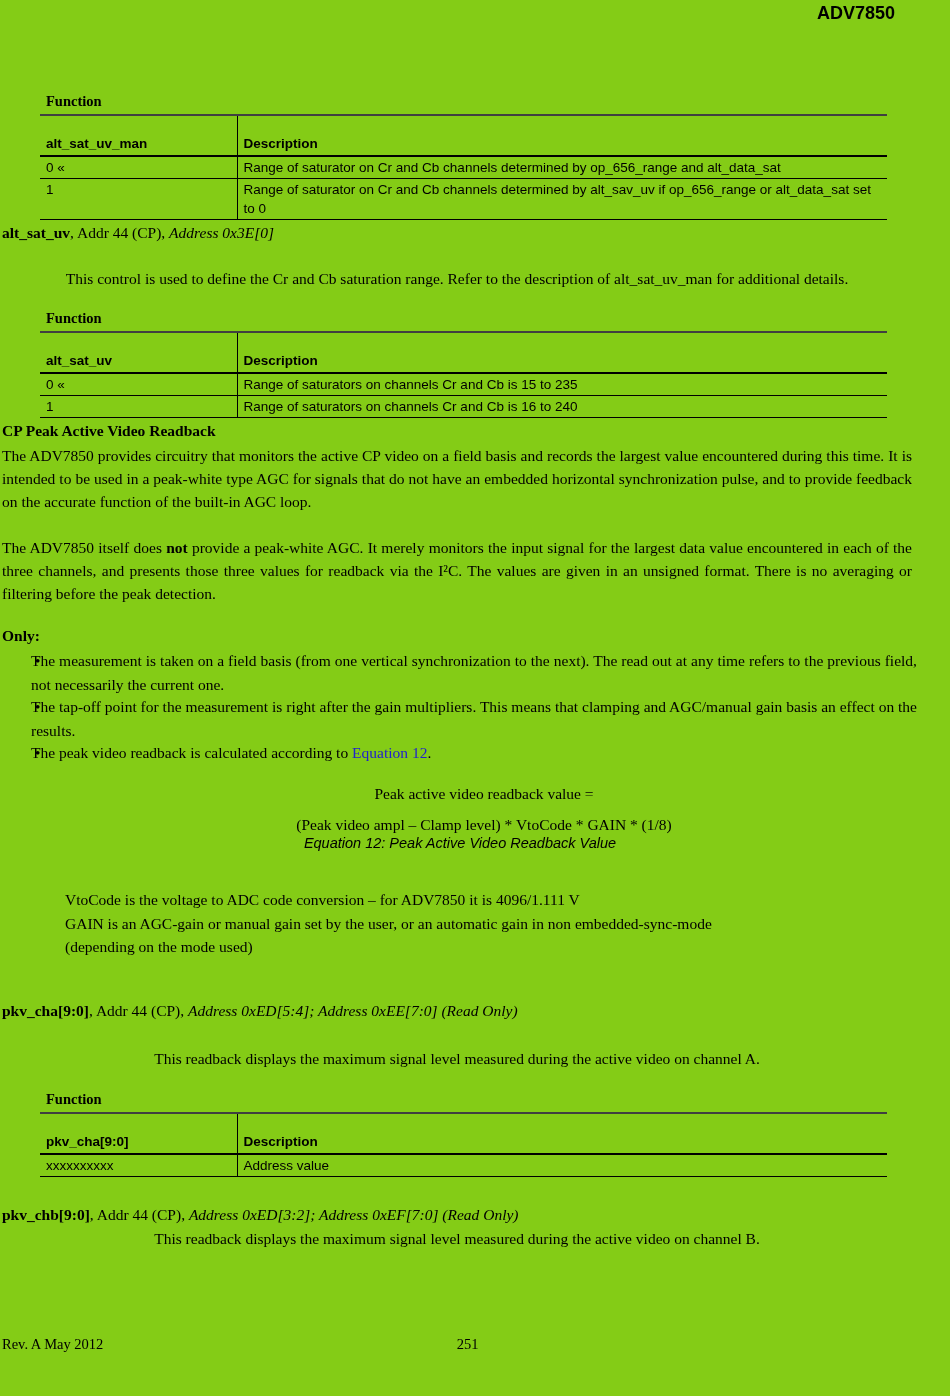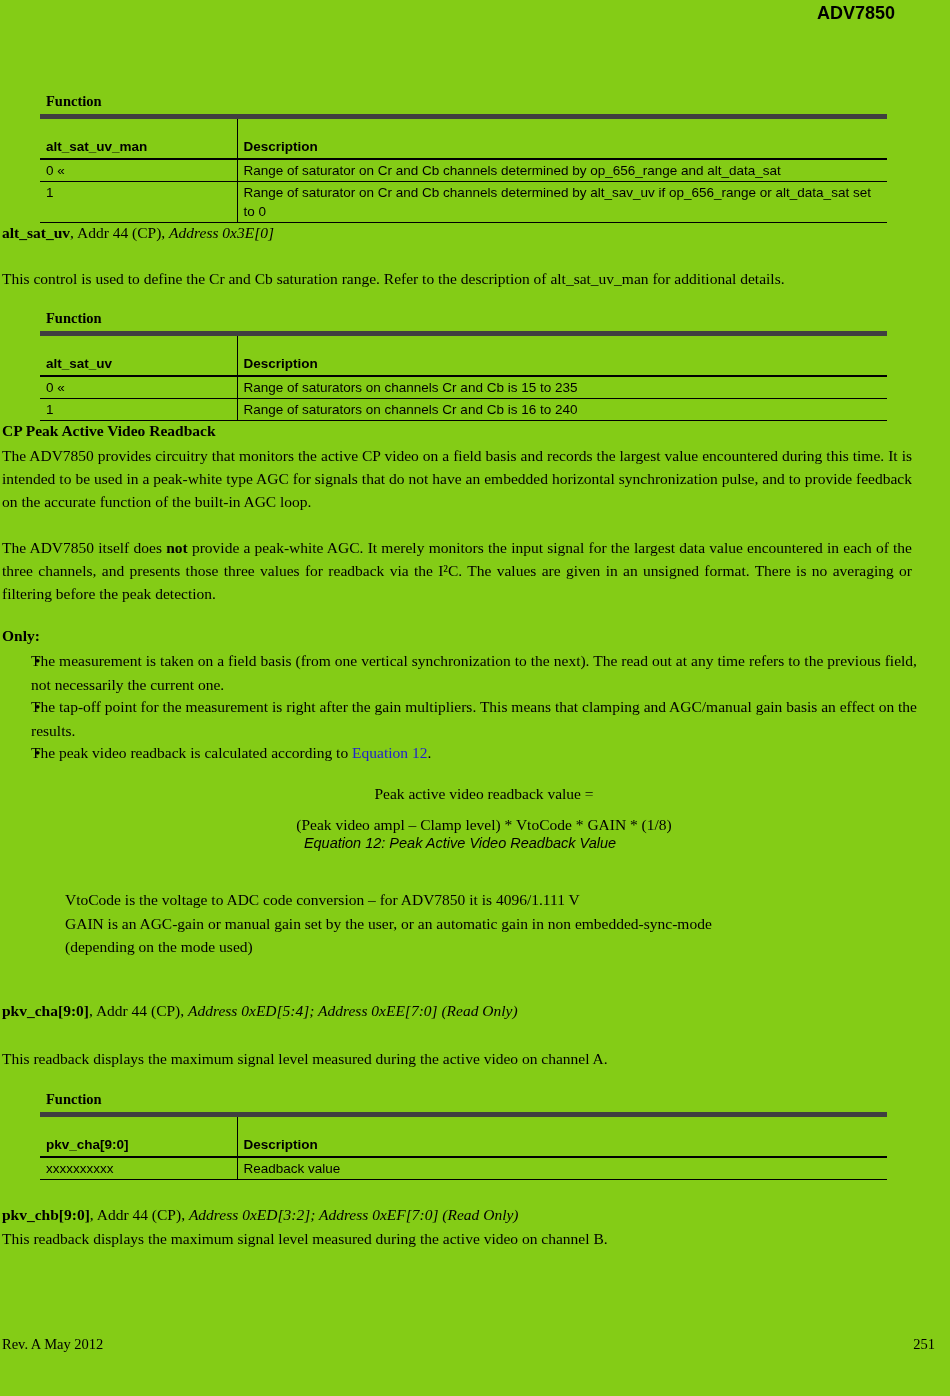--- a/index.html
+++ b/index.html
@@ -26,21 +26,21 @@
   }
 
   
   .body-text {
     left: 2px;
     width: 910px;
     font-size: 15.5px;
     line-height: 23px;
     text-align: justify;
   }
-  .single-line { text-align: left; }
+  .single-line { text-align: center; }
 
   
   .reg-heading {
     left: 2px;
     width: 910px;
     font-size: 15.5px;
   }
   .reg-heading .bold { font-weight: bold; }
   .reg-heading .italic { font-style: italic; }
 
@@ -69,21 +69,21 @@
   }
   .func-table th, .func-table td {
     text-align: left;
     vertical-align: top;
     padding: 1px 8px 1px 6px;
     font-weight: normal;
   }
   .func-table .c1 { width: 197px; border-right: 1px solid #000; }
   .func-table thead th {
     font-weight: bold;
-    border-top: 5px solid #404040;
+    border-top: 2px solid #404040;
     border-bottom: 2.5px solid #000;
     padding-top: 18px;
     padding-bottom: 2px;
   }
   .func-table tbody tr td { border-bottom: 1px solid #000; }
   .func-table tbody tr:last-child td { border-bottom: 1.5px solid #000; }
 
   
   .bullet-item {
     left: 2px;
@@ -131,21 +131,21 @@
   
   .footer-left {
     left: 2px;
     top: 1336px;
     font-size: 14.5px;
   }
   .footer-page {
     left: 0px;
     top: 1336px;
     width: 935px;
-    text-align: right;
+    text-align: center;
     font-size: 14.5px;
   }
 </style>
 </head>
 <body>
 
 <div class="page">
 
   <div class="abs doc-header">ADV7850</div>
 
@@ -241,21 +241,21 @@
     <table class="func-table">
       <thead>
         <tr>
           <th class="c1">pkv_cha[9:0]</th>
           <th class="c2">Description</th>
         </tr>
       </thead>
       <tbody>
         <tr>
           <td class="c1">xxxxxxxxxx</td>
-          <td class="c2">Readback value</td>
+          <td class="c2">Address value</td>
         </tr>
       </tbody>
     </table>
   </div>
 
   <div class="abs reg-heading" style="top:1206px;">
     <span class="bold">pkv_chb[9:0]</span><span>, Addr 44 (CP), </span><span class="italic">Address 0xED[3:2]; Address 0xEF[7:0] (Read Only)</span>
   </div>
 
   <div class="abs body-text single-line" style="top:1227px;">This readback displays the maximum signal level measured during the active video on channel B.</div>

